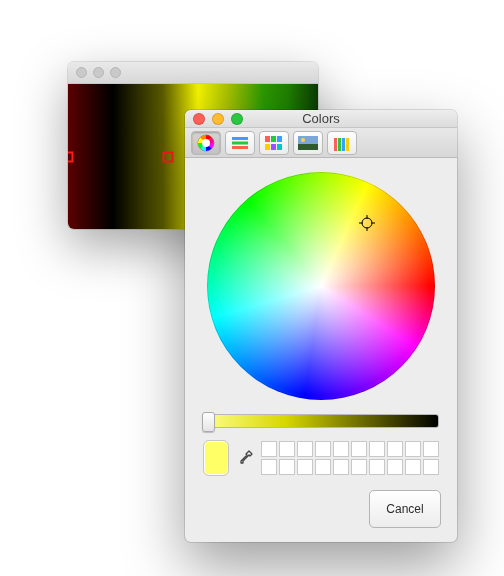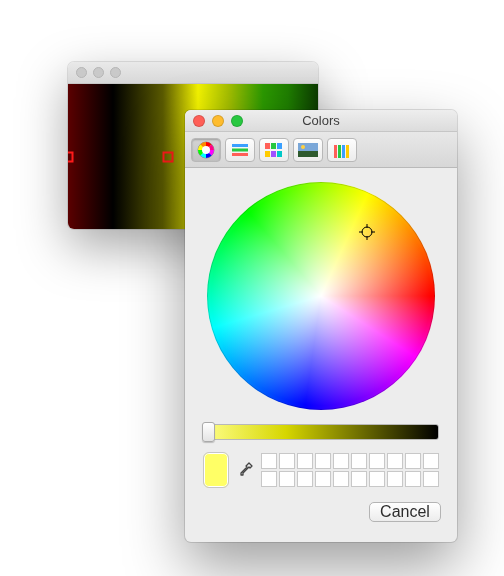--- a/index.html
+++ b/index.html
@@ -139,25 +139,25 @@
   }
   .mini-sw{
     width:16px; height:16px;
     border:1px solid #c8c8c8; background:#fff;
   }
   .btn-row{
     display:flex; justify-content:flex-end; gap:10px;
     padding: 6px 16px 14px;
   }
   .btn{
-    min-width:72px; height:20px;
+    min-width:72px; height:38px;
     border-radius:5px;
     border:1px solid #b4b4b4;
     background:linear-gradient(#ffffff,#ececec);
-    font-size:16px; color:#2c2c2c;
+    font-size:12px; color:#2c2c2c;
     cursor:pointer;
     display:flex; align-items:center; justify-content:center;
   }
   .btn.primary{
     border:1px solid #1560d0;
     background:linear-gradient(#4aa0ff,#1673f5);
     color:#fff;
   }
 </style>
 </head>

